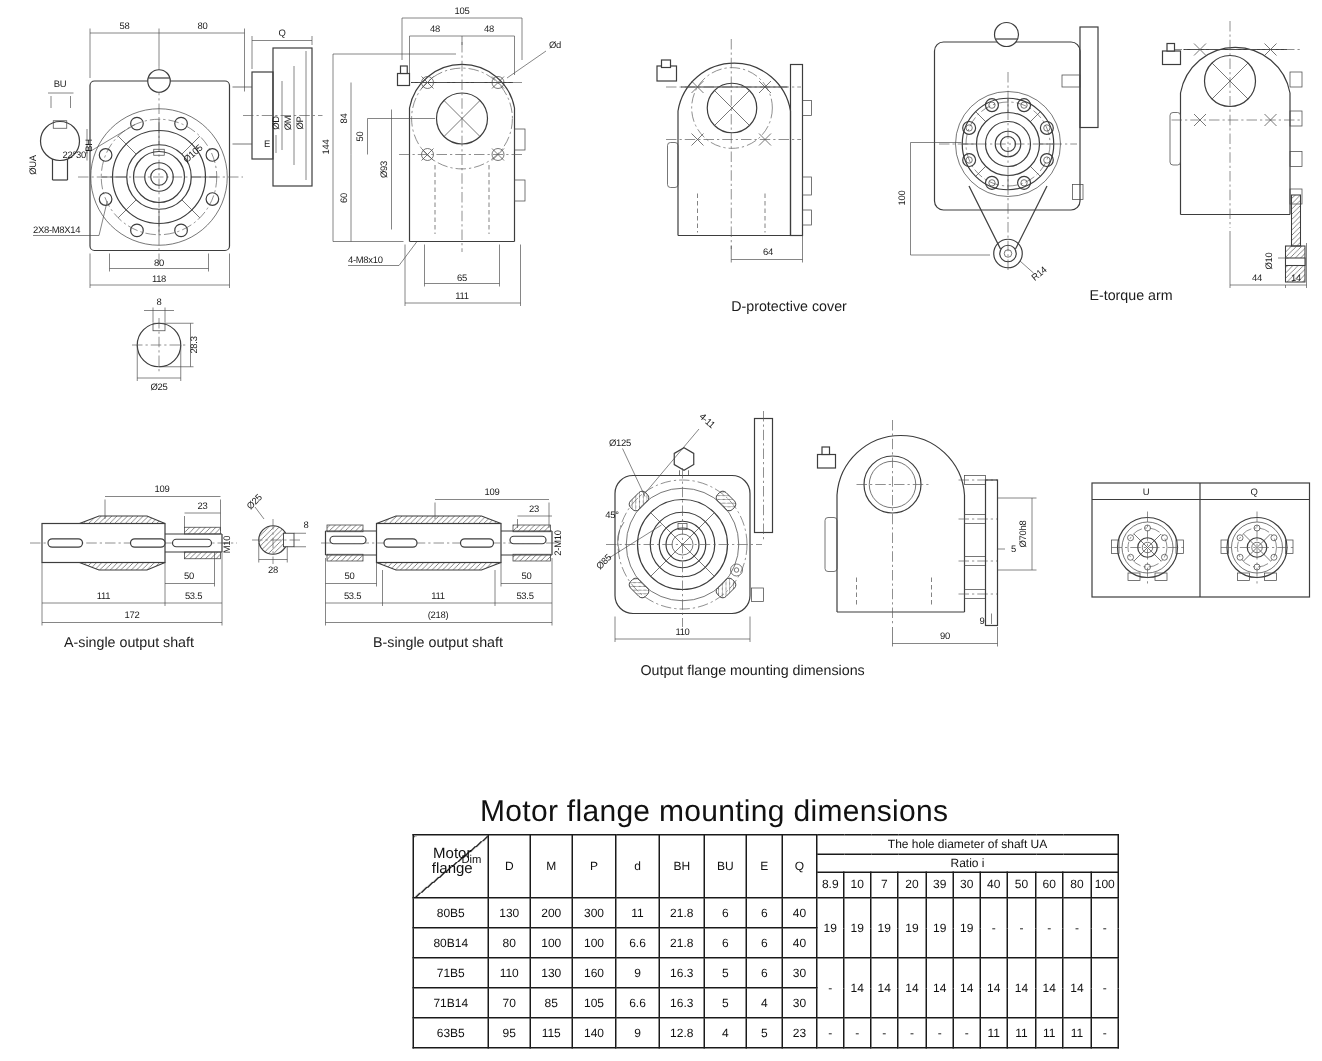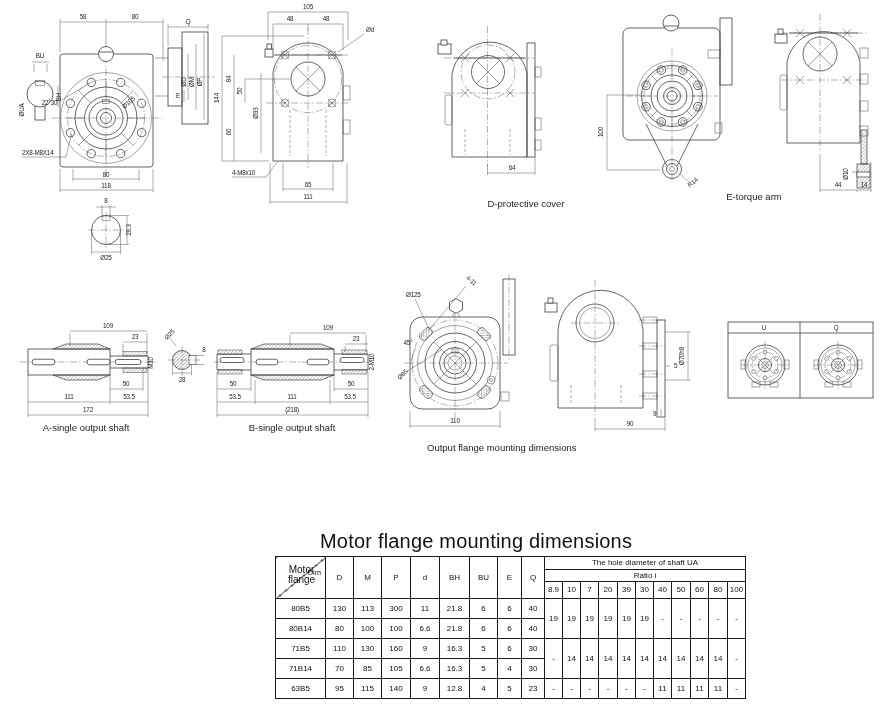--- a/index.html
+++ b/index.html
@@ -703,21 +703,21 @@
     <td>30</td>
     <td>40</td>
     <td>50</td>
     <td>60</td>
     <td>80</td>
     <td>100</td>
   </tr>
   <tr style="height:20px">
     <td>80B5</td>
     <td>130</td>
-    <td>113</td>
+    <td>200</td>
     <td>300</td>
     <td>11</td>
     <td>21.8</td>
     <td>6</td>
     <td>6</td>
     <td>40</td>
     <td rowspan="2">19</td>
     <td rowspan="2">19</td>
     <td rowspan="2">19</td>
     <td rowspan="2">19</td>

